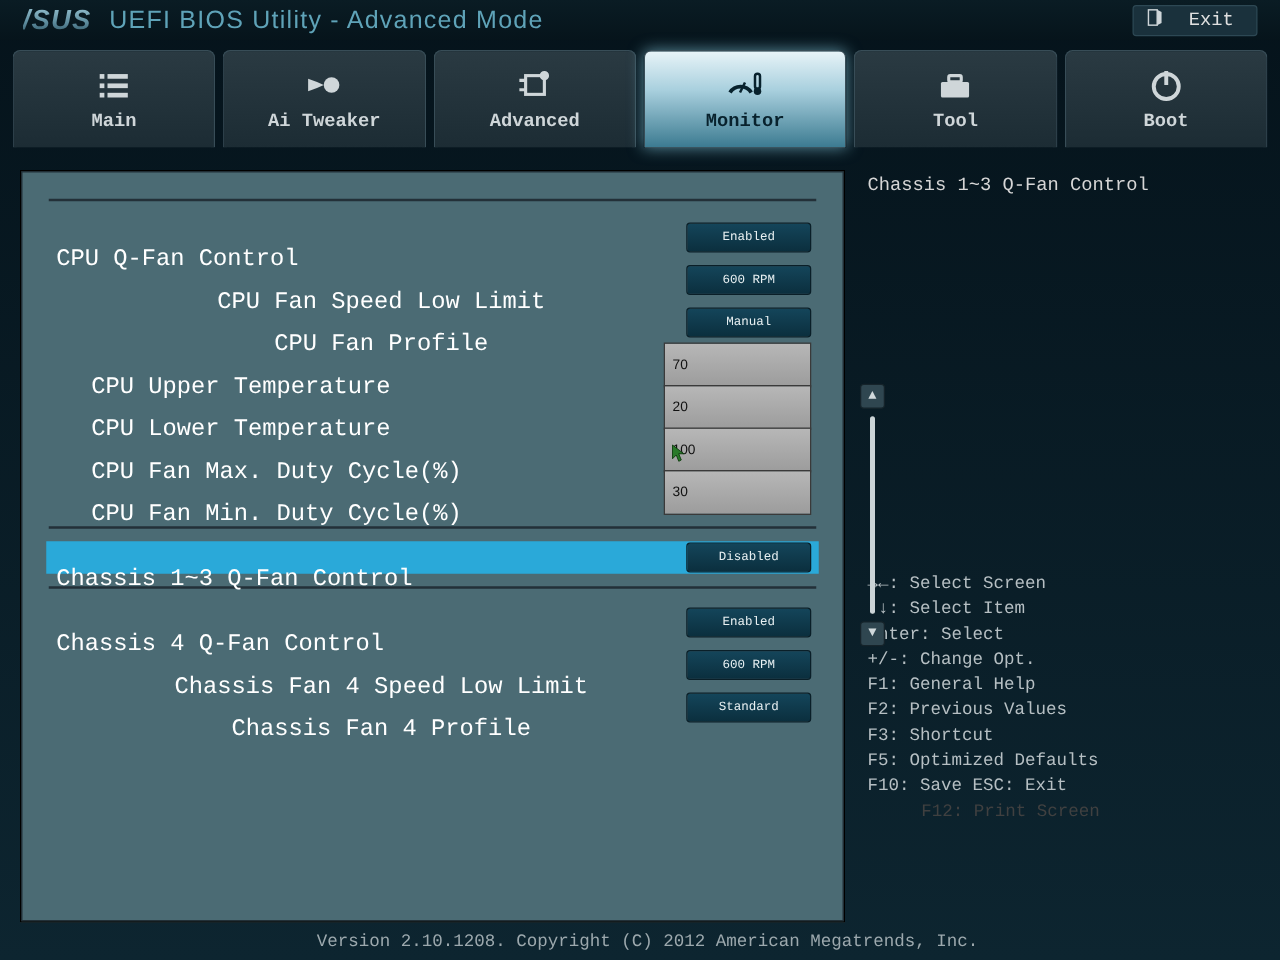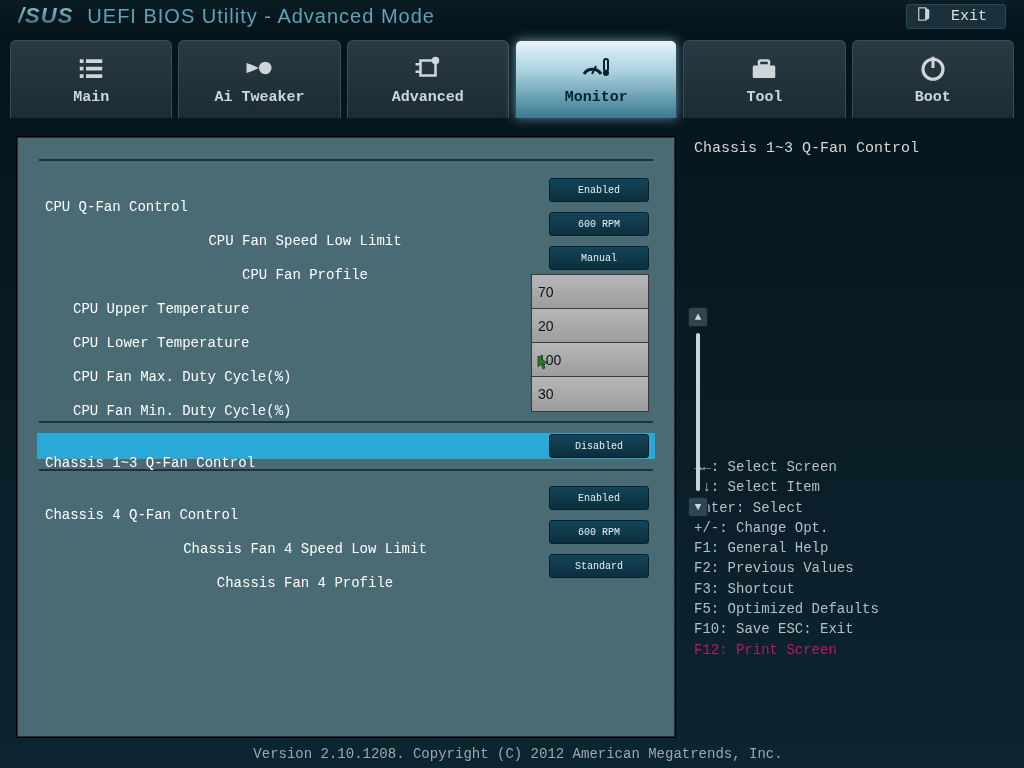--- a/index.html
+++ b/index.html
@@ -88,45 +88,45 @@
     flex: 1;
     padding-top: 4px;
     color: #b6bfc3;
     font-size: 14px;
   }
   .sidebar-title {
     color: #d6d6d6; font-size: 15px;
     margin-bottom: 8px;
   }
   .hints { margin-top: 300px; font-size: 14px; line-height: 1.45; }
-  .hints .yellow { color: #be185d; }
+  .hints .yellow { color: #404040; margin-left: 43px; }
   
   .hr { border-top: 2px solid #233038; margin: 0 -4px 12px -4px; }
   .row {
     display: flex; align-items: center;
     height: 34px;
     padding-left: 2px;
   }
   .row.indent1 { padding-left: 18px; text-align: center; }
   .row.indent2 { padding-left: 30px; }
-  .row-label { flex: 1; font-size: 14px; white-space: nowrap; margin-top: 34px; }
+  .row-label { flex: 1; font-size: 19px; white-space: nowrap; margin-top: 34px; }
   .dropdown {
     width: 100px; height: 24px;
     background: linear-gradient(to bottom,#14455a,#0b2f3e);
     border: 1px solid #0a1f28;
     border-radius: 3px;
     color: #e8f0f2; font-size: 10px;
     display: flex; align-items: center; justify-content: center;
     cursor: pointer;
   }
   .textfield {
     width: 118px; height: 36px;
     background: linear-gradient(to bottom,#b7b7b7,#9c9c9c);
     border: 1px solid #3a3a3a;
-    color: #111; font-size: 14px;
+    color: #111; font-size: 11px;
     padding: 0 6px;
   }
   
   .row.selected {
     background: #2aa9d9;
     margin: 0 -6px;
     padding-left: 8px;
     height: 26px;
   }
   .row.selected .row-label { color: #fff; font-weight: normal; }

